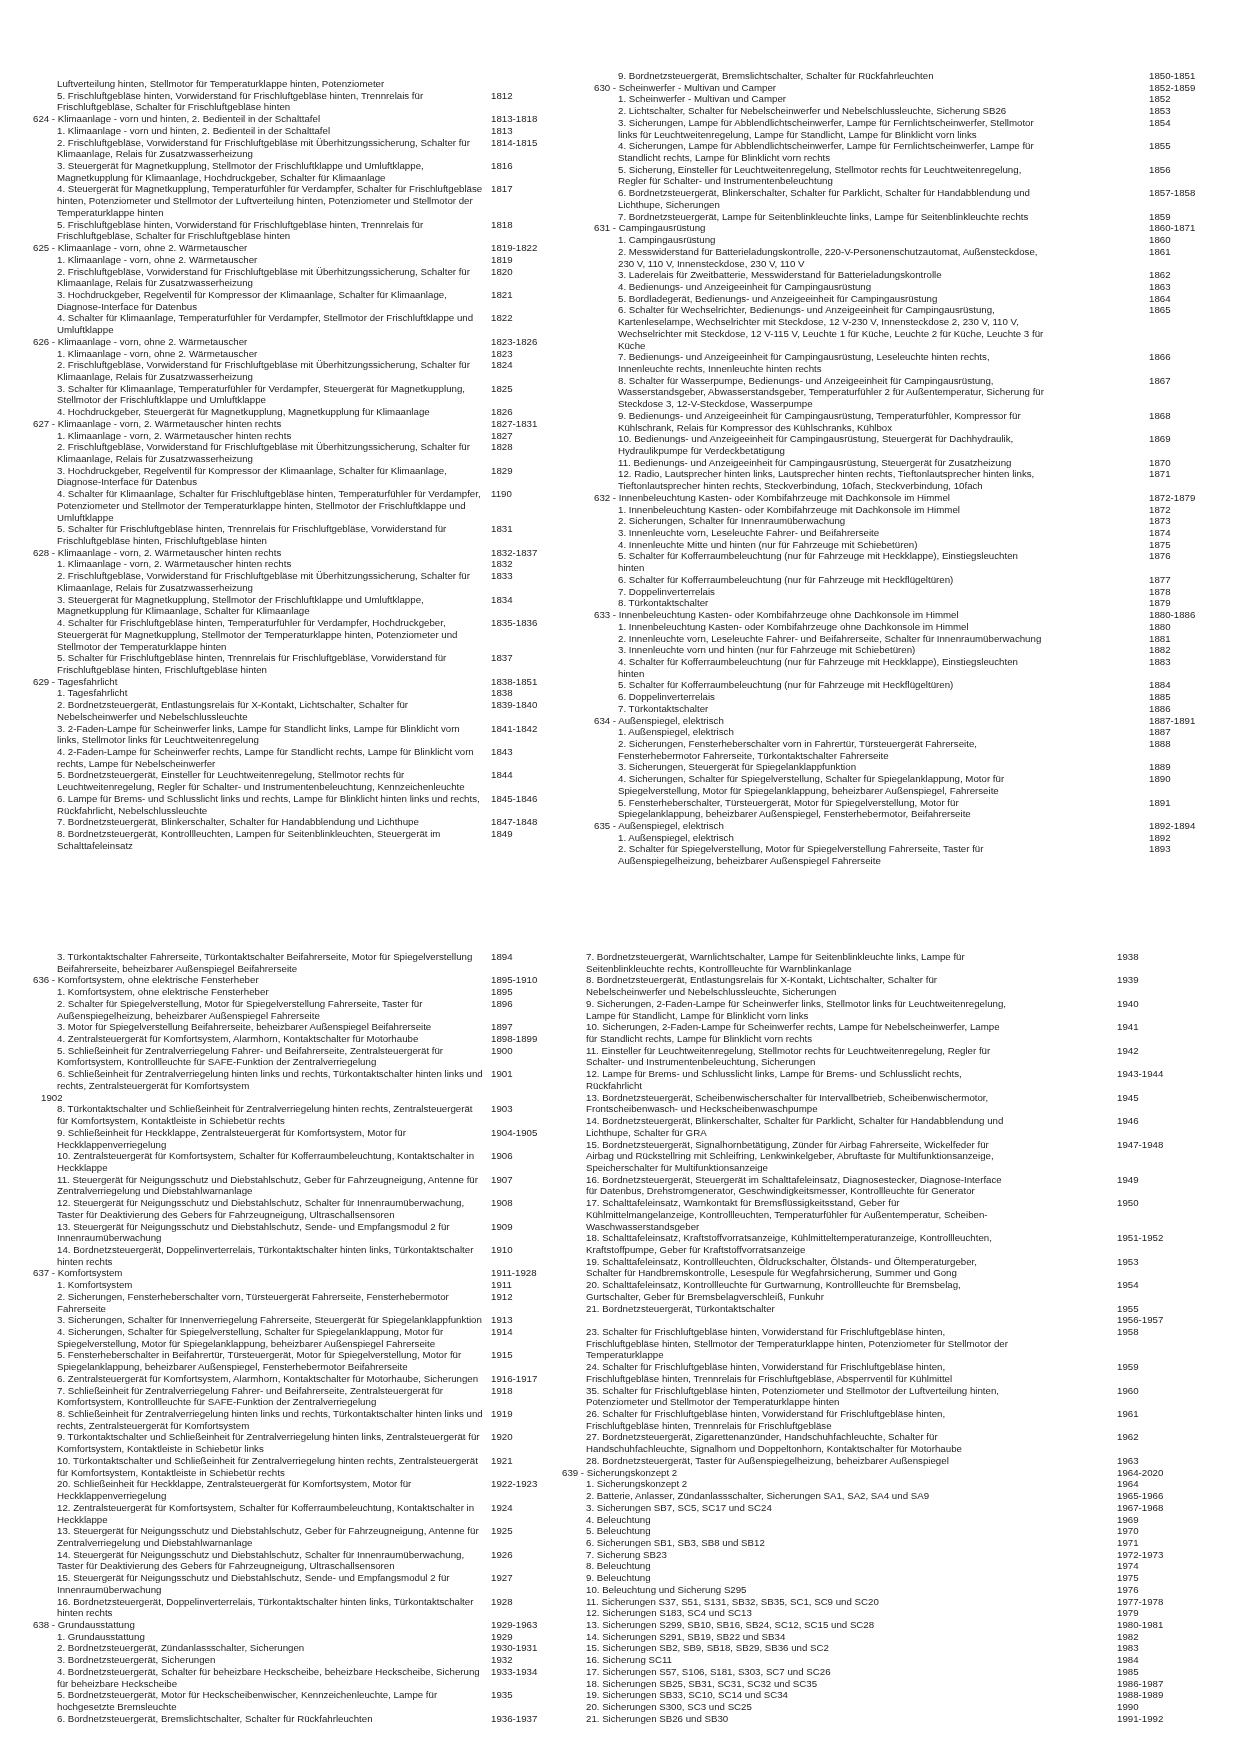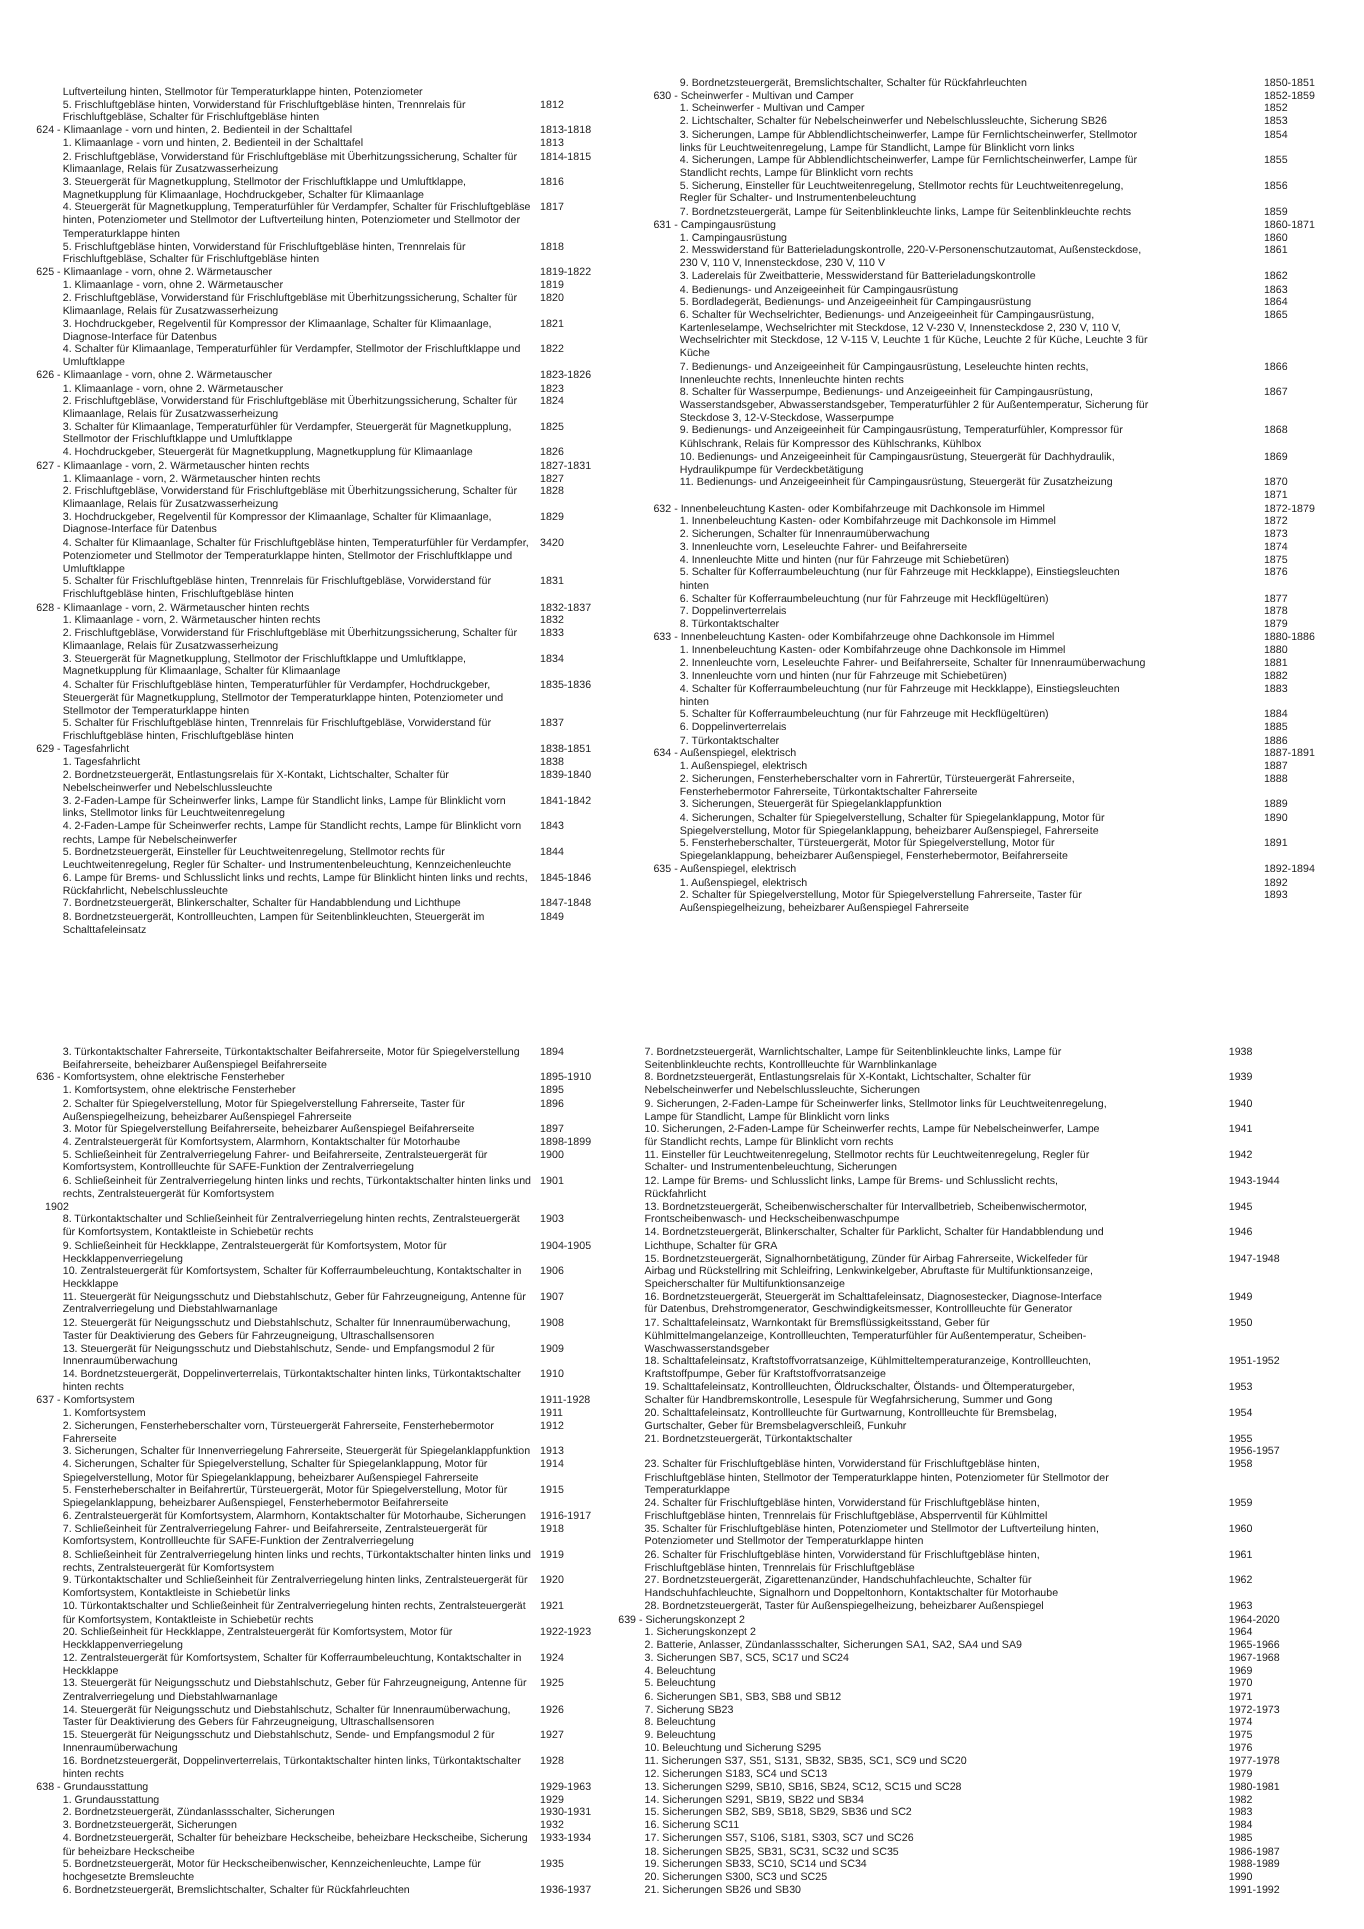--- a/index.html
+++ b/index.html
@@ -109,21 +109,21 @@
       <div class="entry item">
         <div class="etext">2. Frischluftgebläse, Vorwiderstand für Frischluftgebläse mit Überhitzungssicherung, Schalter für Klimaanlage, Relais für Zusatzwasserheizung</div>
         <div class="epages">1828</div>
       </div>
       <div class="entry item">
         <div class="etext">3. Hochdruckgeber, Regelventil für Kompressor der Klimaanlage, Schalter für Klimaanlage, Diagnose-Interface für Datenbus</div>
         <div class="epages">1829</div>
       </div>
       <div class="entry item">
         <div class="etext">4. Schalter für Klimaanlage, Schalter für Frischluftgebläse hinten, Temperaturfühler für Verdampfer, Potenziometer und Stellmotor der Temperaturklappe hinten, Stellmotor der Frischluftklappe und Umluftklappe</div>
-        <div class="epages">3420</div>
+        <div class="epages">1190</div>
       </div>
       <div class="entry item">
         <div class="etext">5. Schalter für Frischluftgebläse hinten, Trennrelais für Frischluftgebläse, Vorwiderstand für Frischluftgebläse hinten, Frischluftgebläse hinten</div>
         <div class="epages">1831</div>
       </div>
       <div class="entry section">
         <div class="etext">628 - Klimaanlage - vorn, 2. Wärmetauscher hinten rechts</div>
         <div class="epages">1832-1837</div>
       </div>
       <div class="entry item">
@@ -206,20 +206,24 @@
       </div>
       <div class="entry item">
         <div class="etext">4. Sicherungen, Lampe für Abblendlichtscheinwerfer, Lampe für Fernlichtscheinwerfer, Lampe für Standlicht rechts, Lampe für Blinklicht vorn rechts</div>
         <div class="epages">1855</div>
       </div>
       <div class="entry item">
         <div class="etext">5. Sicherung, Einsteller für Leuchtweitenregelung, Stellmotor rechts für Leuchtweitenregelung, Regler für Schalter- und Instrumentenbeleuchtung</div>
         <div class="epages">1856</div>
       </div>
       <div class="entry item">
+        <div class="etext">6. Bordnetzsteuergerät, Blinkerschalter, Schalter für Parklicht, Schalter für Handabblendung und Lichthupe, Sicherungen</div>
+        <div class="epages">1857-1858</div>
+      </div>
+      <div class="entry item">
         <div class="etext">7. Bordnetzsteuergerät, Lampe für Seitenblinkleuchte links, Lampe für Seitenblinkleuchte rechts</div>
         <div class="epages">1859</div>
       </div>
       <div class="entry section">
         <div class="etext">631 -  Campingausrüstung</div>
         <div class="epages">1860-1871</div>
       </div>
       <div class="entry item">
         <div class="etext">1.  Campingausrüstung</div>
         <div class="epages">1860</div>
@@ -258,20 +262,21 @@
       </div>
       <div class="entry item">
         <div class="etext">10. Bedienungs- und Anzeigeeinheit für Campingausrüstung, Steuergerät für Dachhydraulik, Hydraulikpumpe für Verdeckbetätigung</div>
         <div class="epages">1869</div>
       </div>
       <div class="entry item">
         <div class="etext">11. Bedienungs- und Anzeigeeinheit für Campingausrüstung, Steuergerät für Zusatzheizung</div>
         <div class="epages">1870</div>
       </div>
       <div class="entry item">
+        <div class="etext">12. Radio, Lautsprecher hinten links, Lautsprecher hinten rechts, Tieftonlautsprecher hinten links, Tieftonlautsprecher hinten rechts, Steckverbindung, 10fach, Steckverbindung, 10fach</div>
         <div class="epages">1871</div>
       </div>
       <div class="entry section">
         <div class="etext">632 - Innenbeleuchtung Kasten- oder Kombifahrzeuge mit Dachkonsole im Himmel</div>
         <div class="epages">1872-1879</div>
       </div>
       <div class="entry item">
         <div class="etext">1. Innenbeleuchtung Kasten- oder Kombifahrzeuge mit Dachkonsole im Himmel</div>
         <div class="epages">1872</div>
       </div>

